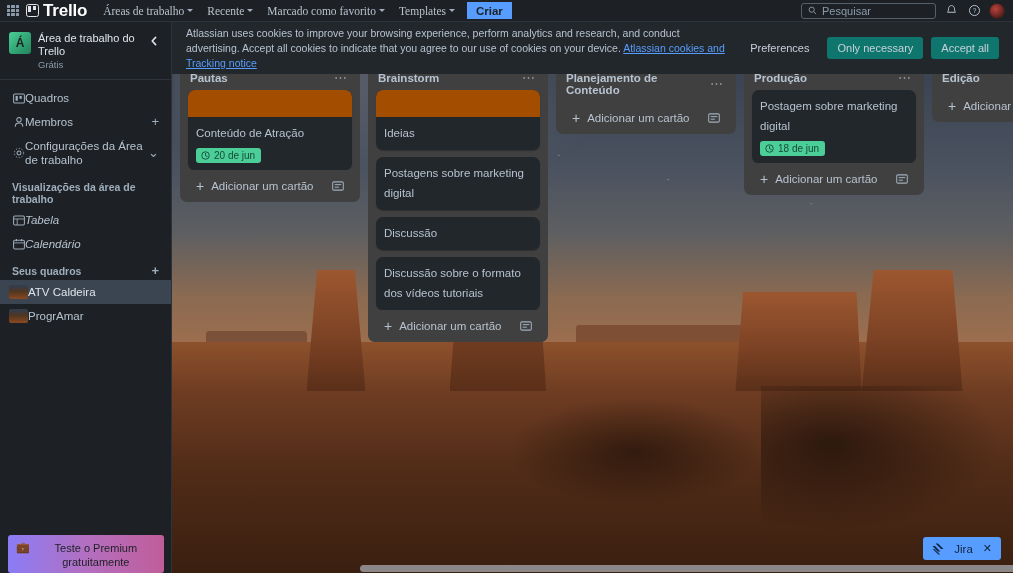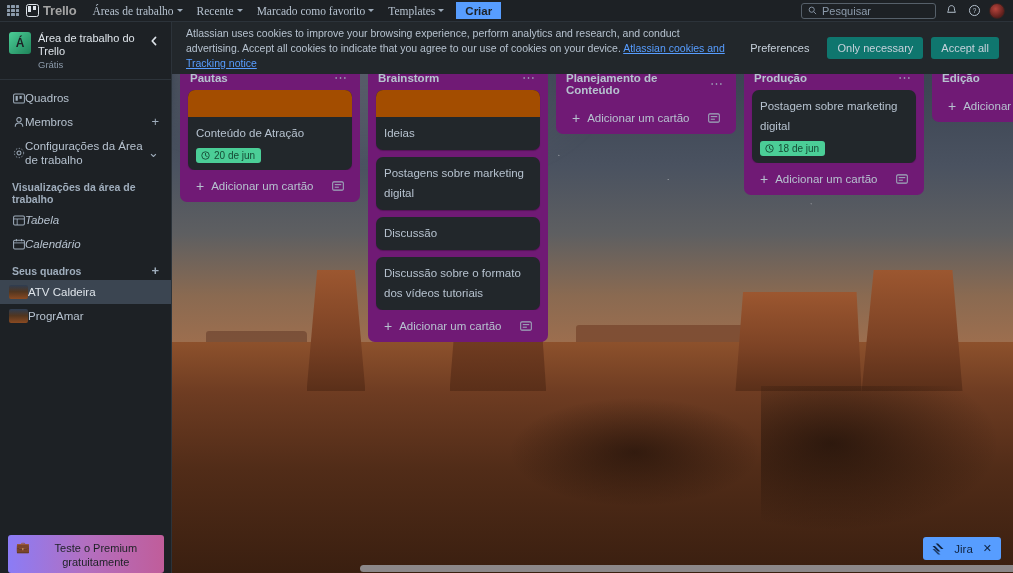--- a/index.html
+++ b/index.html
@@ -21,21 +21,21 @@
     display: flex; align-items: center;
     padding: 0 6px; gap: 2px;
     position: relative; z-index: 40;
   }
   .grid-icon { width: 14px; height: 14px; display: grid; grid-template-columns: repeat(3,1fr); grid-template-rows: repeat(3,1fr); gap: 1px; padding: 1px; cursor: pointer; }
   .grid-icon i { background: #8c9bab; border-radius: 0.5px; display: block; }
   .brand { display: flex; align-items: center; gap: 4px; margin-left: 4px; margin-right: 8px; cursor: pointer; }
   .brand-mark { width: 13px; height: 13px; border: 1.6px solid #dee4ea; border-radius: 2.5px; position: relative; }
   .brand-mark::before { content:""; position:absolute; left:1px; top:1px; width:3px; height:6px; background:#dee4ea; }
   .brand-mark::after { content:""; position:absolute; left:5.5px; top:1px; width:3px; height:3.5px; background:#dee4ea; }
-  .brand-name { font-size: 13px; font-weight: 700; color: #a3a3a3; letter-spacing: -0.2px; }
+  .brand-name { font-size: 17px; font-weight: 700; color: #ffffff; letter-spacing: -0.2px; }
   .navitem { display: flex; align-items: center; gap: 3px; padding: 2px 6px; border-radius: 3px; color: #b6c2cf; font-size: 11.5px; cursor: pointer; white-space: nowrap; font-family: Liberation Serif, serif; }
   .chev { width: 0; height: 0; border-left: 3.2px solid transparent; border-right: 3.2px solid transparent; border-top: 3.8px solid #9fadbc; }
   .create-btn { background: #579dff; color: #1d2125; font-size: 11.5px; font-weight: 700; padding: 2.5px 9px; border-radius: 0; margin-left: 4px; cursor: pointer; }
   .topnav-right { margin-left: auto; display: flex; align-items: center; gap: 7px; padding-right: 2px; }
   .search-box { display: flex; align-items: center; gap: 5px; width: 135px; height: 16px; border: 1px solid #56606a; border-radius: 3px; padding: 0 6px; background: transparent; }
   .search-box .ph { color: #8c9bab; font-size: 11px; }
   .icon-btn { width: 16px; height: 16px; display: flex; align-items: center; justify-content: center; cursor: pointer; color: #b6c2cf; }
   .avatar-sm { width: 16px; height: 16px; border-radius: 50%; background: radial-gradient(circle at 40% 35%, #b8443c, #5d1f1c 70%); border: 1px solid #3a2220; }
 
   
@@ -140,21 +140,21 @@
   .hdr-right { margin-left: auto; display: flex; align-items: center; gap: 6px; }
   .hdr-text-btn { display: flex; align-items: center; gap: 4px; font-size: 11.5px; color: #dbe1e8; padding: 3px 6px; border-radius: 3px; cursor: pointer; }
   .hdr-sep { width: 1px; height: 16px; background: rgba(255,255,255,.28); }
   .avatar-hdr { width: 20px; height: 20px; border-radius: 50%; background: radial-gradient(circle at 42% 32%, #c9504a, #66221d 72%); position: relative; }
   .avatar-hdr::after { content:""; position:absolute; right:-1px; bottom:-1px; width:8px; height:8px; border-radius:1.5px; background:#579dff; }
   .share-btn { display: flex; align-items: center; gap: 5px; background: #ffffff; color: #1d2125; font-size: 11.5px; font-weight: 500; padding: 4px 9px; border-radius: 3px; cursor: pointer; }
   .dots-btn { color: #dbe1e8; font-size: 14px; padding: 0 4px; cursor: pointer; letter-spacing: 1px; }
 
   
   .lists { position: relative; z-index: 10; display: flex; align-items: flex-start; gap: 8px; padding: 8px 0 0 8px; height: calc(100% - 34px); }
-  .list { width: 180px; flex: 0 0 180px; background: #701a75; border-radius: 7px; padding: 7px 4px 4px 4px; max-height: calc(100% - 24px); display: flex; flex-direction: column; }
+  .list { width: 180px; flex: 0 0 180px; background: #404040; border-radius: 7px; padding: 7px 4px 4px 4px; max-height: calc(100% - 24px); display: flex; flex-direction: column; }
   .list-head { display: flex; align-items: center; padding: 1px 6px 6px 6px; }
   .list-title { font-size: 11.5px; font-weight: 700; color: #b6c2cf; flex: 1; }
   .list-menu { color: #9fadbc; font-size: 13px; line-height: 8px; letter-spacing: 1px; cursor: pointer; padding: 0 2px; }
   .cards { display: flex; flex-direction: column; gap: 7px; padding: 0 4px; overflow: hidden; }
   .card { background: #22272b; border-radius: 7px; overflow: hidden; cursor: pointer; box-shadow: 0 1px 1px rgba(0,0,0,.25); }
   .card-cover { height: 27px; }
   .card-body { padding: 6px 8px 7px 8px; }
   .card-title { font-size: 11.5px; line-height: 20px; color: #b6c2cf; }
   .due-badge { display: inline-flex; align-items: center; gap: 4px; margin-top: 5px; background: #4bce97; color: #164b35; font-size: 10px; padding: 2px 6px 2px 5px; border-radius: 3px; }
   .add-card { display: flex; align-items: center; gap: 7px; padding: 7px 8px 6px 8px; margin: 3px 4px 0 4px; border-radius: 5px; cursor: pointer; color: #b6c2cf; font-size: 11.5px; }

